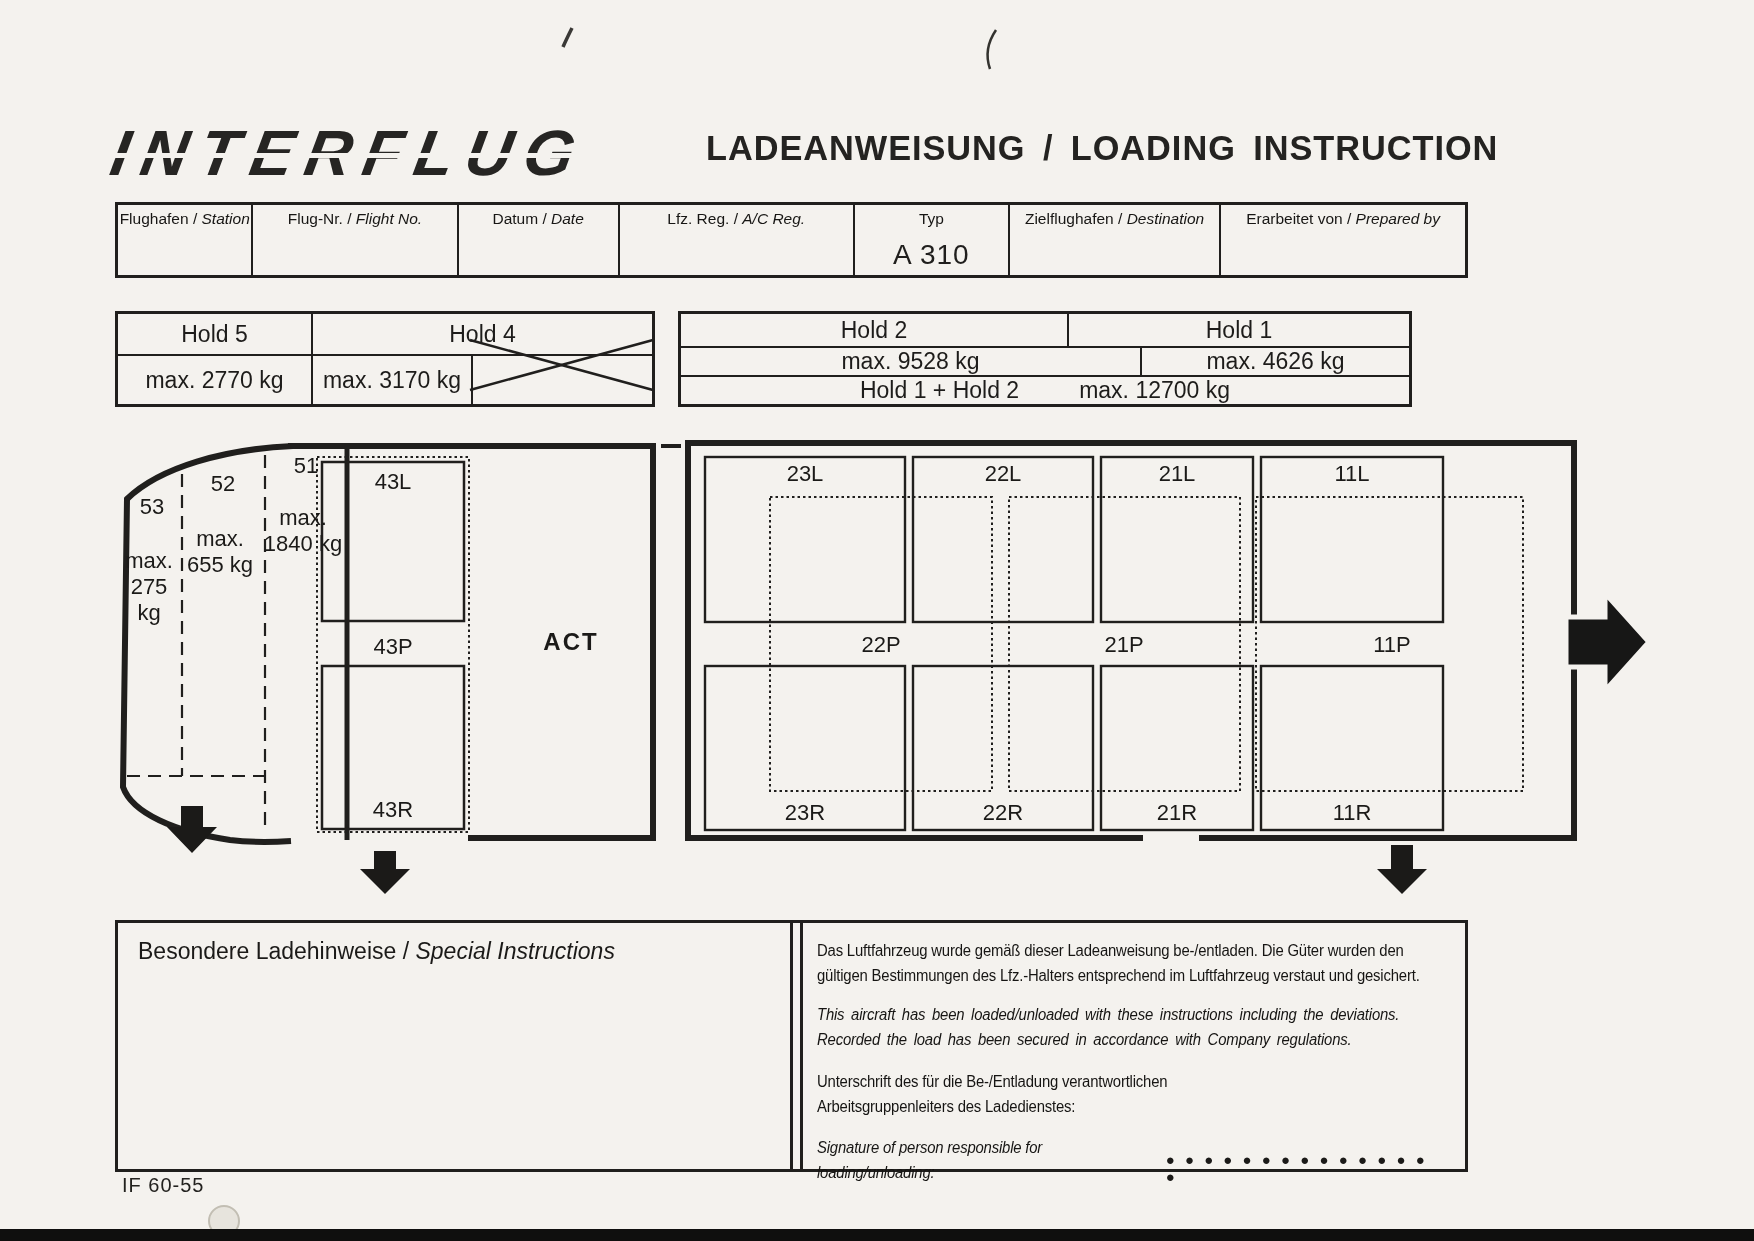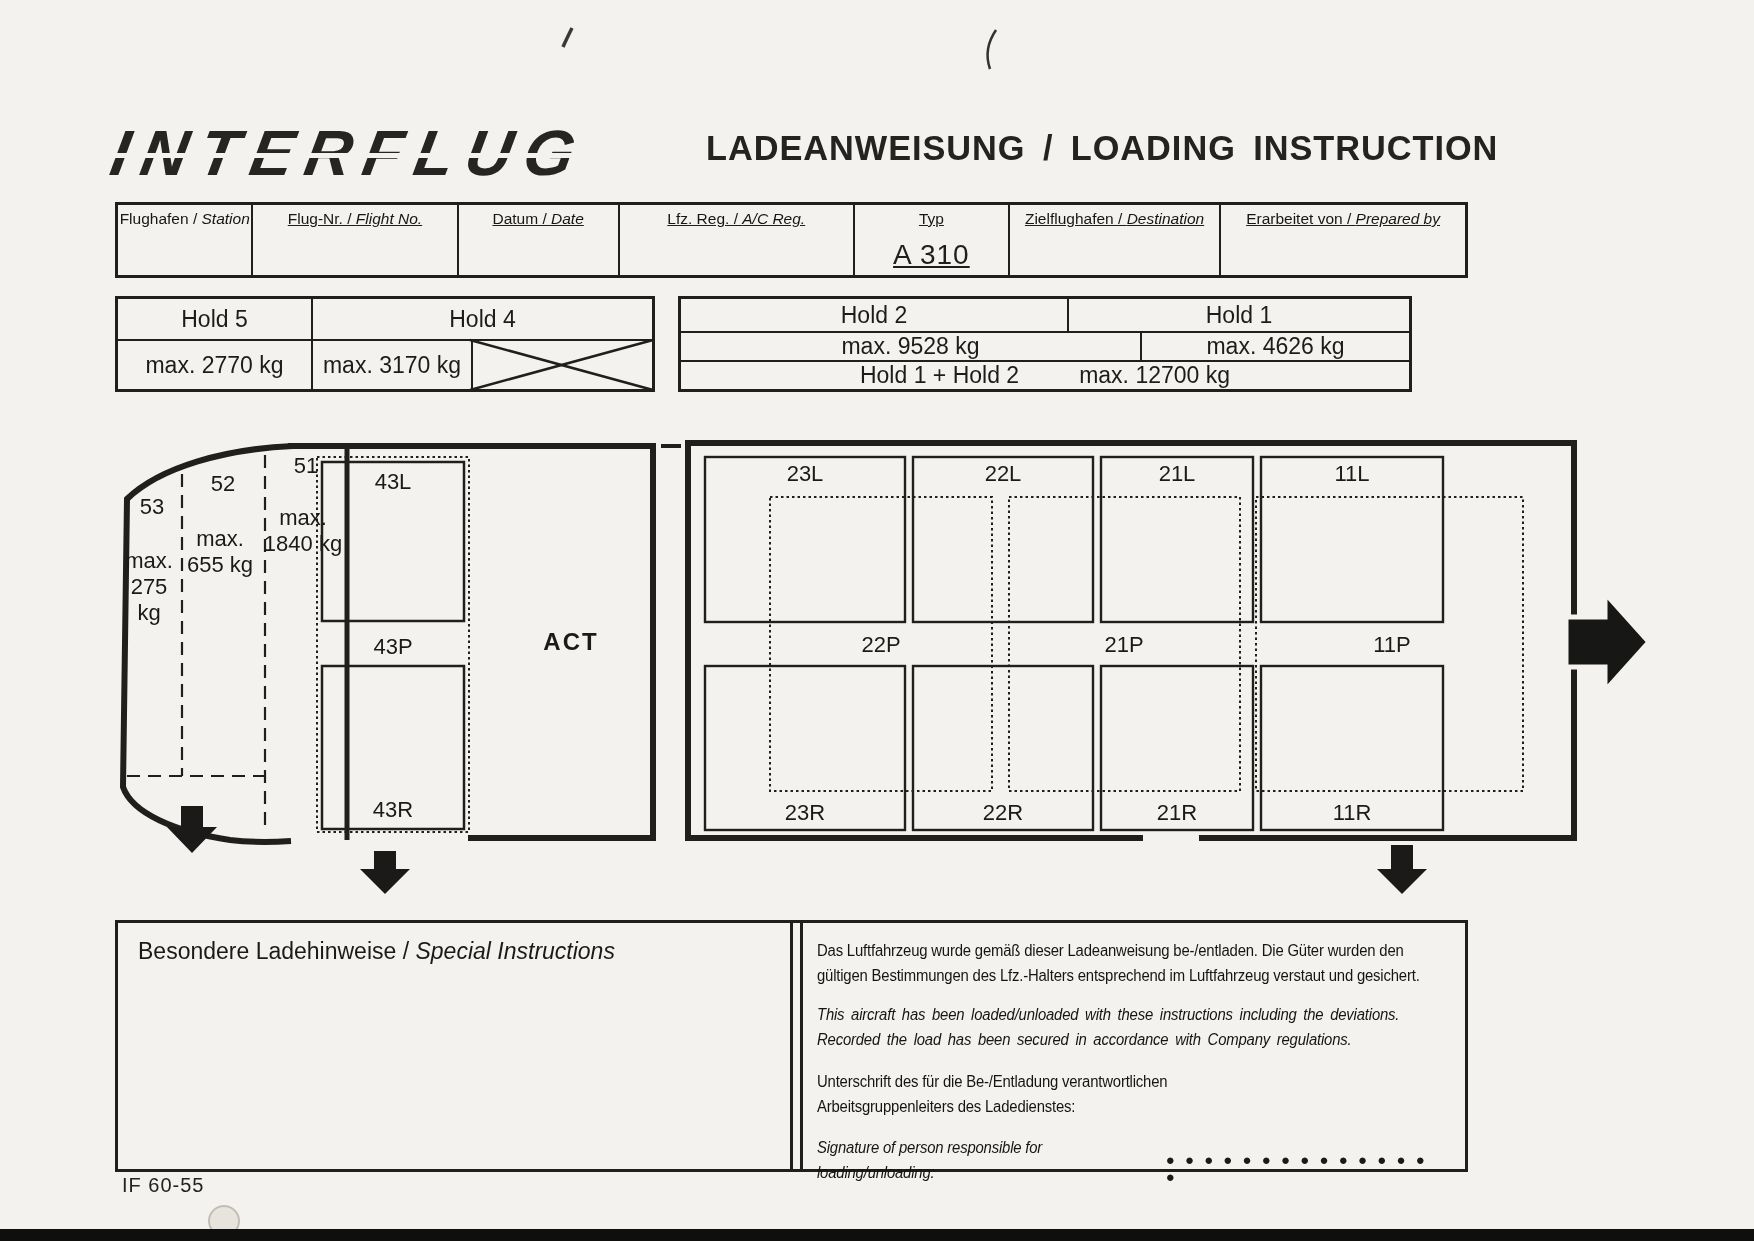--- a/index.html
+++ b/index.html
@@ -9,25 +9,25 @@
   .it{font-style:italic;}
   
   .logo{left:112px;top:116px;font-size:64px;font-weight:900;font-style:italic;
         letter-spacing:12px;transform:skewX(-10deg);color:#262523;white-space:nowrap;}
   .logo-slit{left:110px;top:153px;width:478px;height:5px;background:#f4f2ee;}
   .title{left:706px;top:128px;font-size:35px;font-weight:bold;letter-spacing:1px;
          word-spacing:7px;color:#242321;white-space:nowrap;transform:scaleX(.98);transform-origin:0 0;}
   
   .htbl{left:115px;top:202px;width:1353px;height:76px;border:3px solid #201f1d;display:flex;box-sizing:border-box;background:transparent;}
   .hcell{position:relative;box-sizing:border-box;text-align:center;padding-top:5px;}
-  .hcell + .hcell{border-left:2px solid #201f1d;text-decoration:underline;}
+  .hcell + .hcell{border-left:2px solid #201f1d;}
   .hlab{font-size:15.5px;white-space:nowrap;color:#171614;}
   .hval{margin-top:11px;font-size:28px;letter-spacing:1px;color:#201f1d;}
   
-  .tbl{border:3px solid #201f1d;box-sizing:border-box;display:flex;flex-direction:column;}
+  .tbl{border:3px solid #201f1d;box-sizing:border-box;display:flex;flex-direction:column;margin-top:15px;}
   .trow{display:flex;box-sizing:border-box;}
   .tcell{box-sizing:border-box;display:flex;align-items:center;justify-content:center;
          font-size:23px;color:#1d1c1a;position:relative;}
   .bl{border-left:2px solid #201f1d;}
   .bt{border-top:2px solid #201f1d;}
   
   .dl{position:absolute;transform:translateX(-50%);font-size:22px;color:#1b1a18;
       text-align:center;line-height:26px;white-space:nowrap;}
   .act{font-size:24px;font-weight:bold;letter-spacing:2px;}
   

